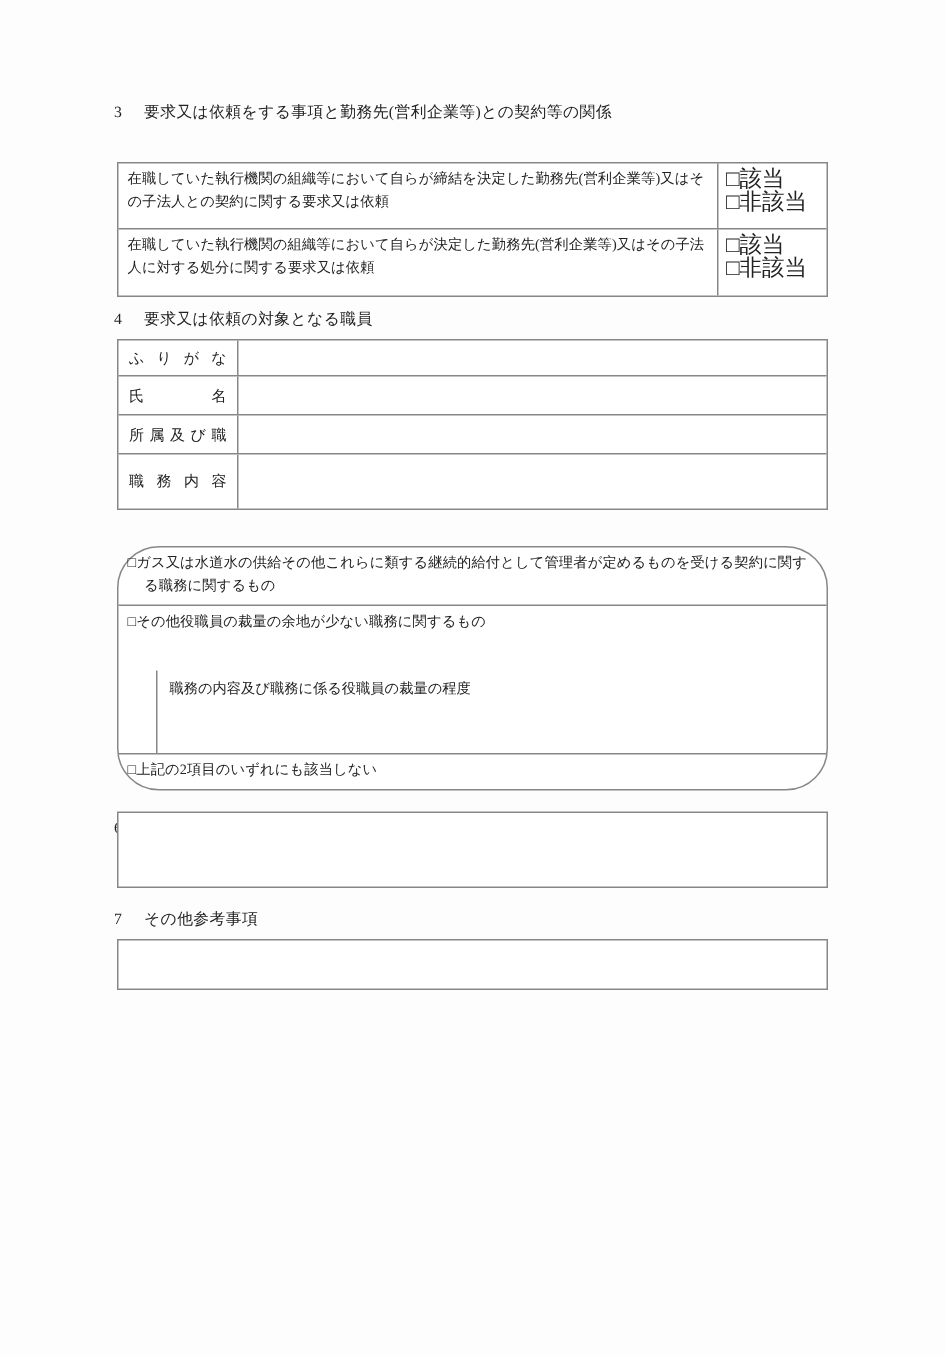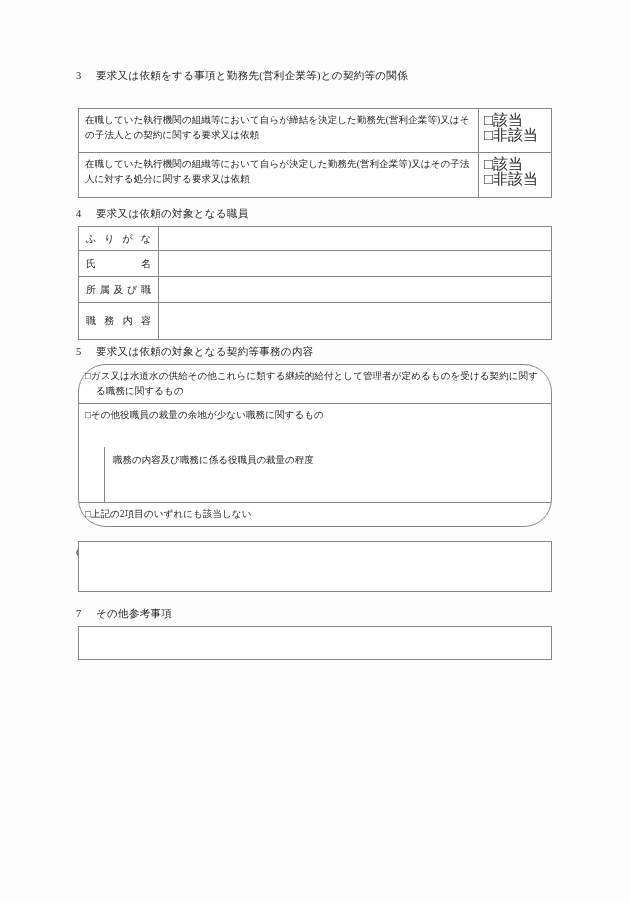--- a/index.html
+++ b/index.html
@@ -192,23 +192,20 @@
       <div class="s4-label">
         <span>職</span>
         <span>務</span>
         <span>内</span>
         <span>容</span>
       </div>
       <div class="s4-value"></div>
     </div>
   </div>
 
-  <div class="section-head" style="top:345px;">
-    <span class="num">5</span><span>要求又は依頼の対象となる契約等事務の内容</span>
-  </div>
 
   <div class="frame" style="top:364px;border-radius:28px;">
     <div class="row">
       <div class="s5-item" style="width:100%;">□ガス又は水道水の供給その他これらに類する継続的給付として管理者が定めるものを受ける契約に関する職務に関するもの</div>
     </div>
     <div class="row" style="border-bottom:none;">
       <div class="s5-item" style="width:100%;">□その他役職員の裁量の余地が少ない職務に関するもの</div>
     </div>
     <div class="s5-subbox">
       <div class="s5-subbox-inner">

